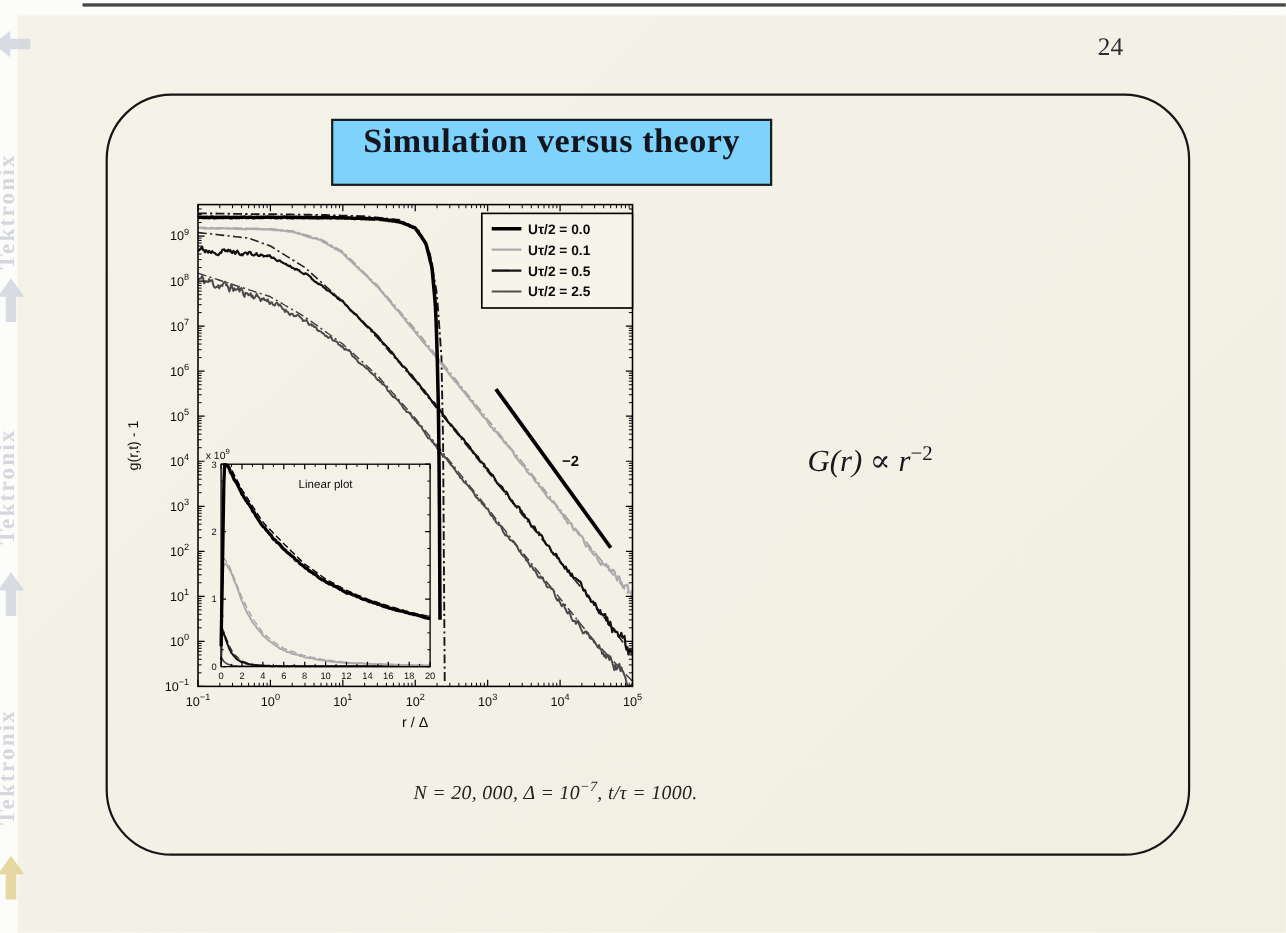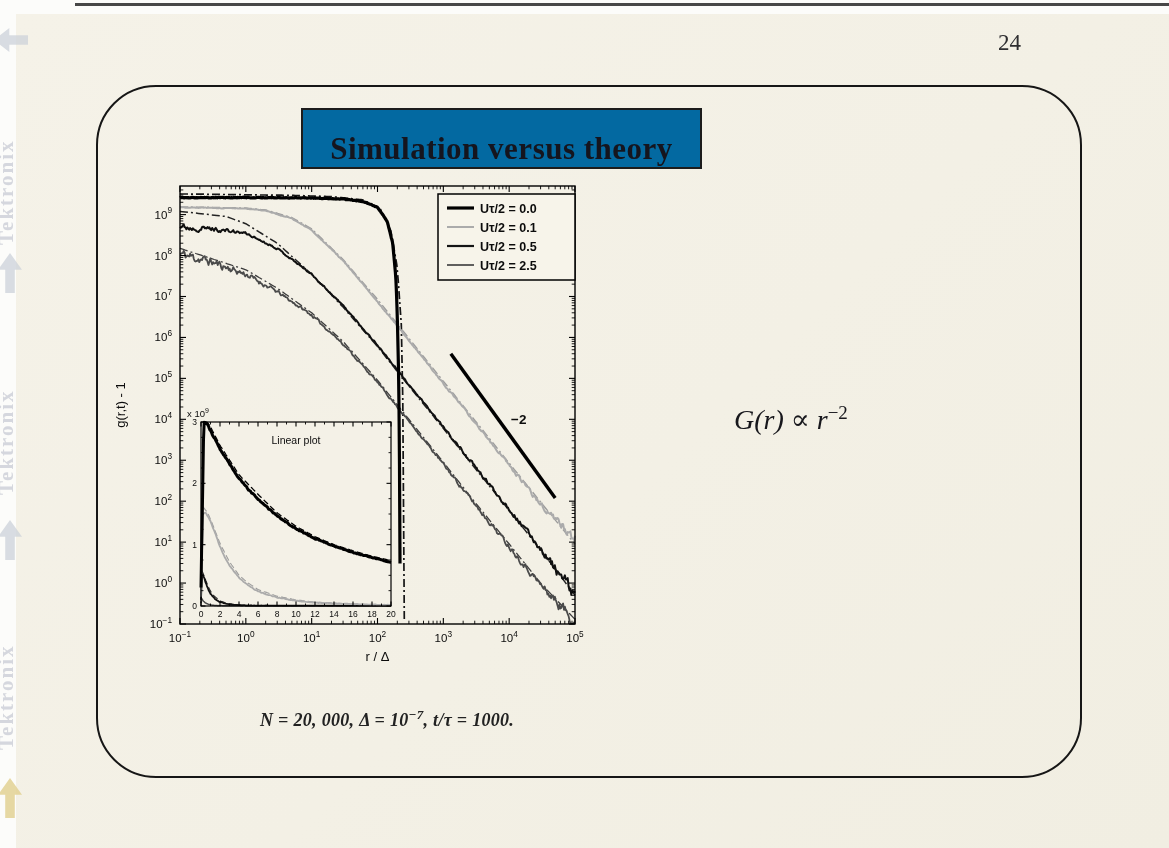--- a/index.html
+++ b/index.html
@@ -31,43 +31,42 @@
     position:absolute;left:998px;top:30px;
     font-family:"Liberation Serif","DejaVu Serif",serif;
     font-size:23px;color:#2e2e30;
   }
   .slide-frame{
     position:absolute;left:96px;top:85px;width:982px;height:689px;
     border:2.6px solid #161616;border-radius:60px;
   }
   .title-box{
     position:absolute;left:301px;top:108px;width:397px;height:57px;
-    background:#0369a1;border:2px solid #1c1c1c;
-    display:flex;align-items:flex-end;justify-content:center;
+    background:#7dd3fc;border:2px solid #1c1c1c;
+    display:flex;align-items:flex-start;justify-content:center;
   }
   .title-box span{
     font-family:"Liberation Serif","DejaVu Serif",serif;
     font-weight:bold;font-size:31px;color:#15151e;letter-spacing:.5px;
   }
   .chart-region{position:absolute;left:112px;top:172px;width:545px;height:515px;}
   .inset-wrap{position:absolute;left:73px;top:234px;width:215px;height:222px;}
   svg text{font-family:"Liberation Sans","DejaVu Sans",sans-serif;fill:#0c0c0c;}
   .formula{
     position:absolute;left:734px;top:402px;width:220px;
     font-family:"Liberation Serif","DejaVu Serif",serif;
     font-size:28px;color:#17171c;white-space:nowrap;
   }
   .formula i{margin-top:48px;}
   .formula sup{font-size:19px;}
   .caption{
-    position:absolute;left:260px;top:707px;width:490px;text-align:left;
+    position:absolute;left:260px;top:707px;width:490px;text-align:center;
     font-family:"Liberation Serif","DejaVu Serif",serif;
     font-style:italic;font-size:18px;color:#222;letter-spacing:.3px;
     white-space:nowrap;
-    font-weight:bold;
   }
   .caption sup{font-size:13px;}
 </style>
 </head>
 <body>
 
 <div class="paper"></div>
 <div class="scan-top-line"></div>
 
 <div class="left-margin">

